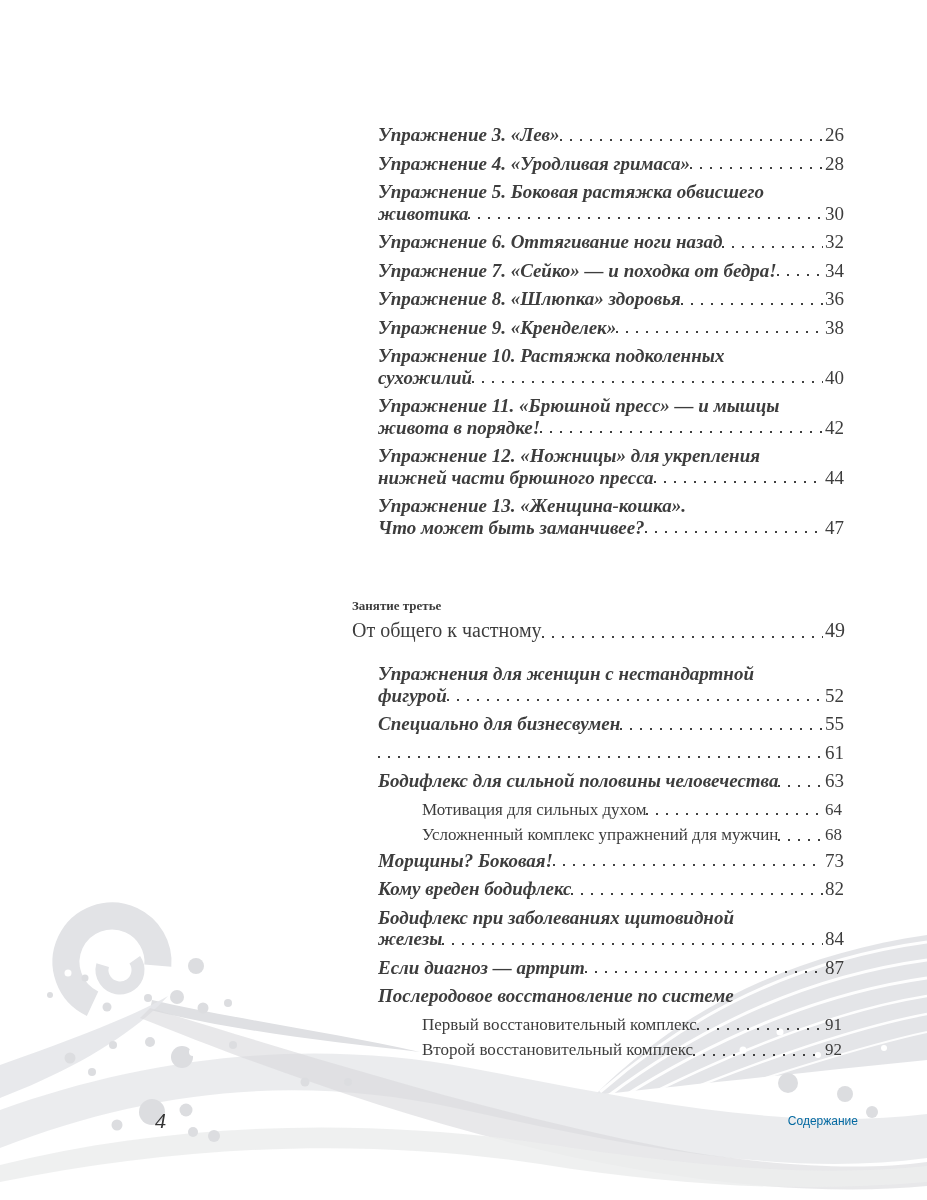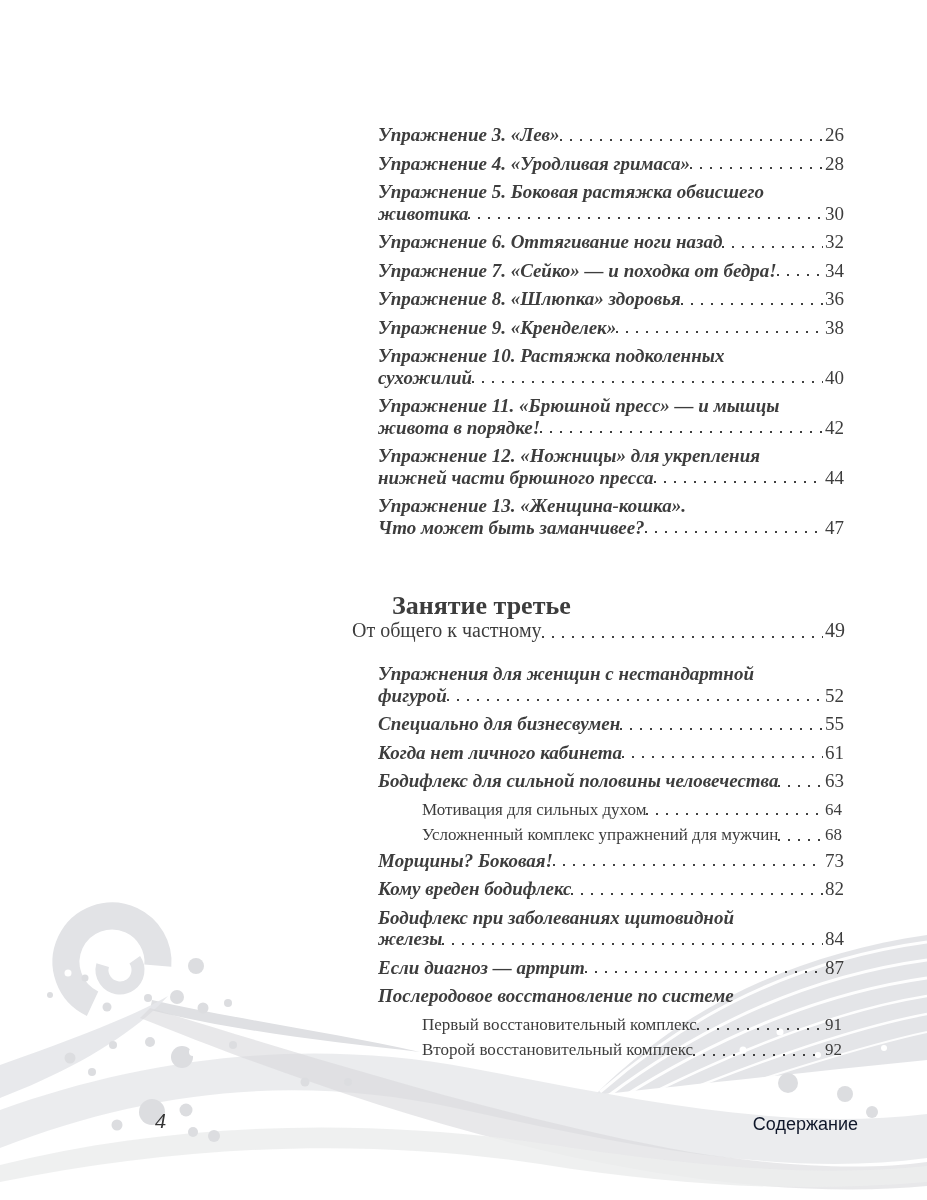--- a/index.html
+++ b/index.html
@@ -16,27 +16,27 @@
   .tline { white-space:nowrap; }
   .row { display:flex; align-items:baseline; overflow:hidden; }
   .txt { flex:0 0 auto; }
   .leader { flex:1 1 auto; min-width:10px; align-self:stretch;
             background-image:radial-gradient(circle, #3f3f3f 1.3px, rgba(0,0,0,0) 1.5px);
             background-size:10px 4px; background-repeat:repeat-x;
             background-position:left 6px bottom 4px; }
   .pg { flex:0 0 auto; min-width:30px; text-align:left;
         font-style:normal; font-weight:normal; padding-left:2px; }
   .toc-section { margin:55px 0 20px 0; font-style:normal; font-weight:normal; }
-  .sec-title { font-weight:bold; font-size:26px; line-height:25px;margin-left:40px; }
+  .sec-title { font-weight:bold; font-size:13px; line-height:25px; }
   .sec-sub { font-size:20px; line-height:25px; }
   .toc-section .pg { font-size:20px; }
   .folio { position:absolute; left:155px; top:1108px; z-index:1;
            font-size:22px; font-style:italic; color:#333333; }
   .footer-label { position:absolute; right:69px; top:1114px; z-index:1;
-                  font-family:"Liberation Sans", sans-serif; font-size:18px; color:#0f172a; }
+                  font-family:"Liberation Sans", sans-serif; font-size:12px; color:#0369a1; }
 </style>
 </head>
 <body>
 
 <svg class="deco" viewBox="0 0 927 340" aria-hidden="true">
 
   <path d="M 595,235 C 680,150 790,95 927,75 L 927,200 C 810,212 690,225 595,235 Z" fill="#e1e2e5" opacity="0.9"></path>
   <path d="M 600,232 C 700,145 810,98 927,82" stroke="#ffffff" stroke-width="3" fill="none" opacity="0.95"></path>
   <path d="M 608,236 C 712,158 818,115 927,100" stroke="#ffffff" stroke-width="3" fill="none" opacity="0.95"></path>
   <path d="M 618,240 C 725,172 828,132 927,118" stroke="#ffffff" stroke-width="3" fill="none" opacity="0.95"></path>
@@ -198,21 +198,20 @@
     </div>
     <div class="toc-item entry">
       <div class="tline row">
         <span class="txt">Специально для бизнесвумен</span>
         <span class="leader"></span>
         <span class="pg">55</span>
       </div>
     </div>
     <div class="toc-item entry">
       <div class="tline row">
-        <span class="txt">Когда нет личного кабинета</span>
         <span class="leader"></span>
         <span class="pg">61</span>
       </div>
     </div>
     <div class="toc-item entry">
       <div class="tline row">
         <span class="txt">Бодифлекс для сильной половины человечества</span>
         <span class="leader"></span>
         <span class="pg">63</span>
       </div>

